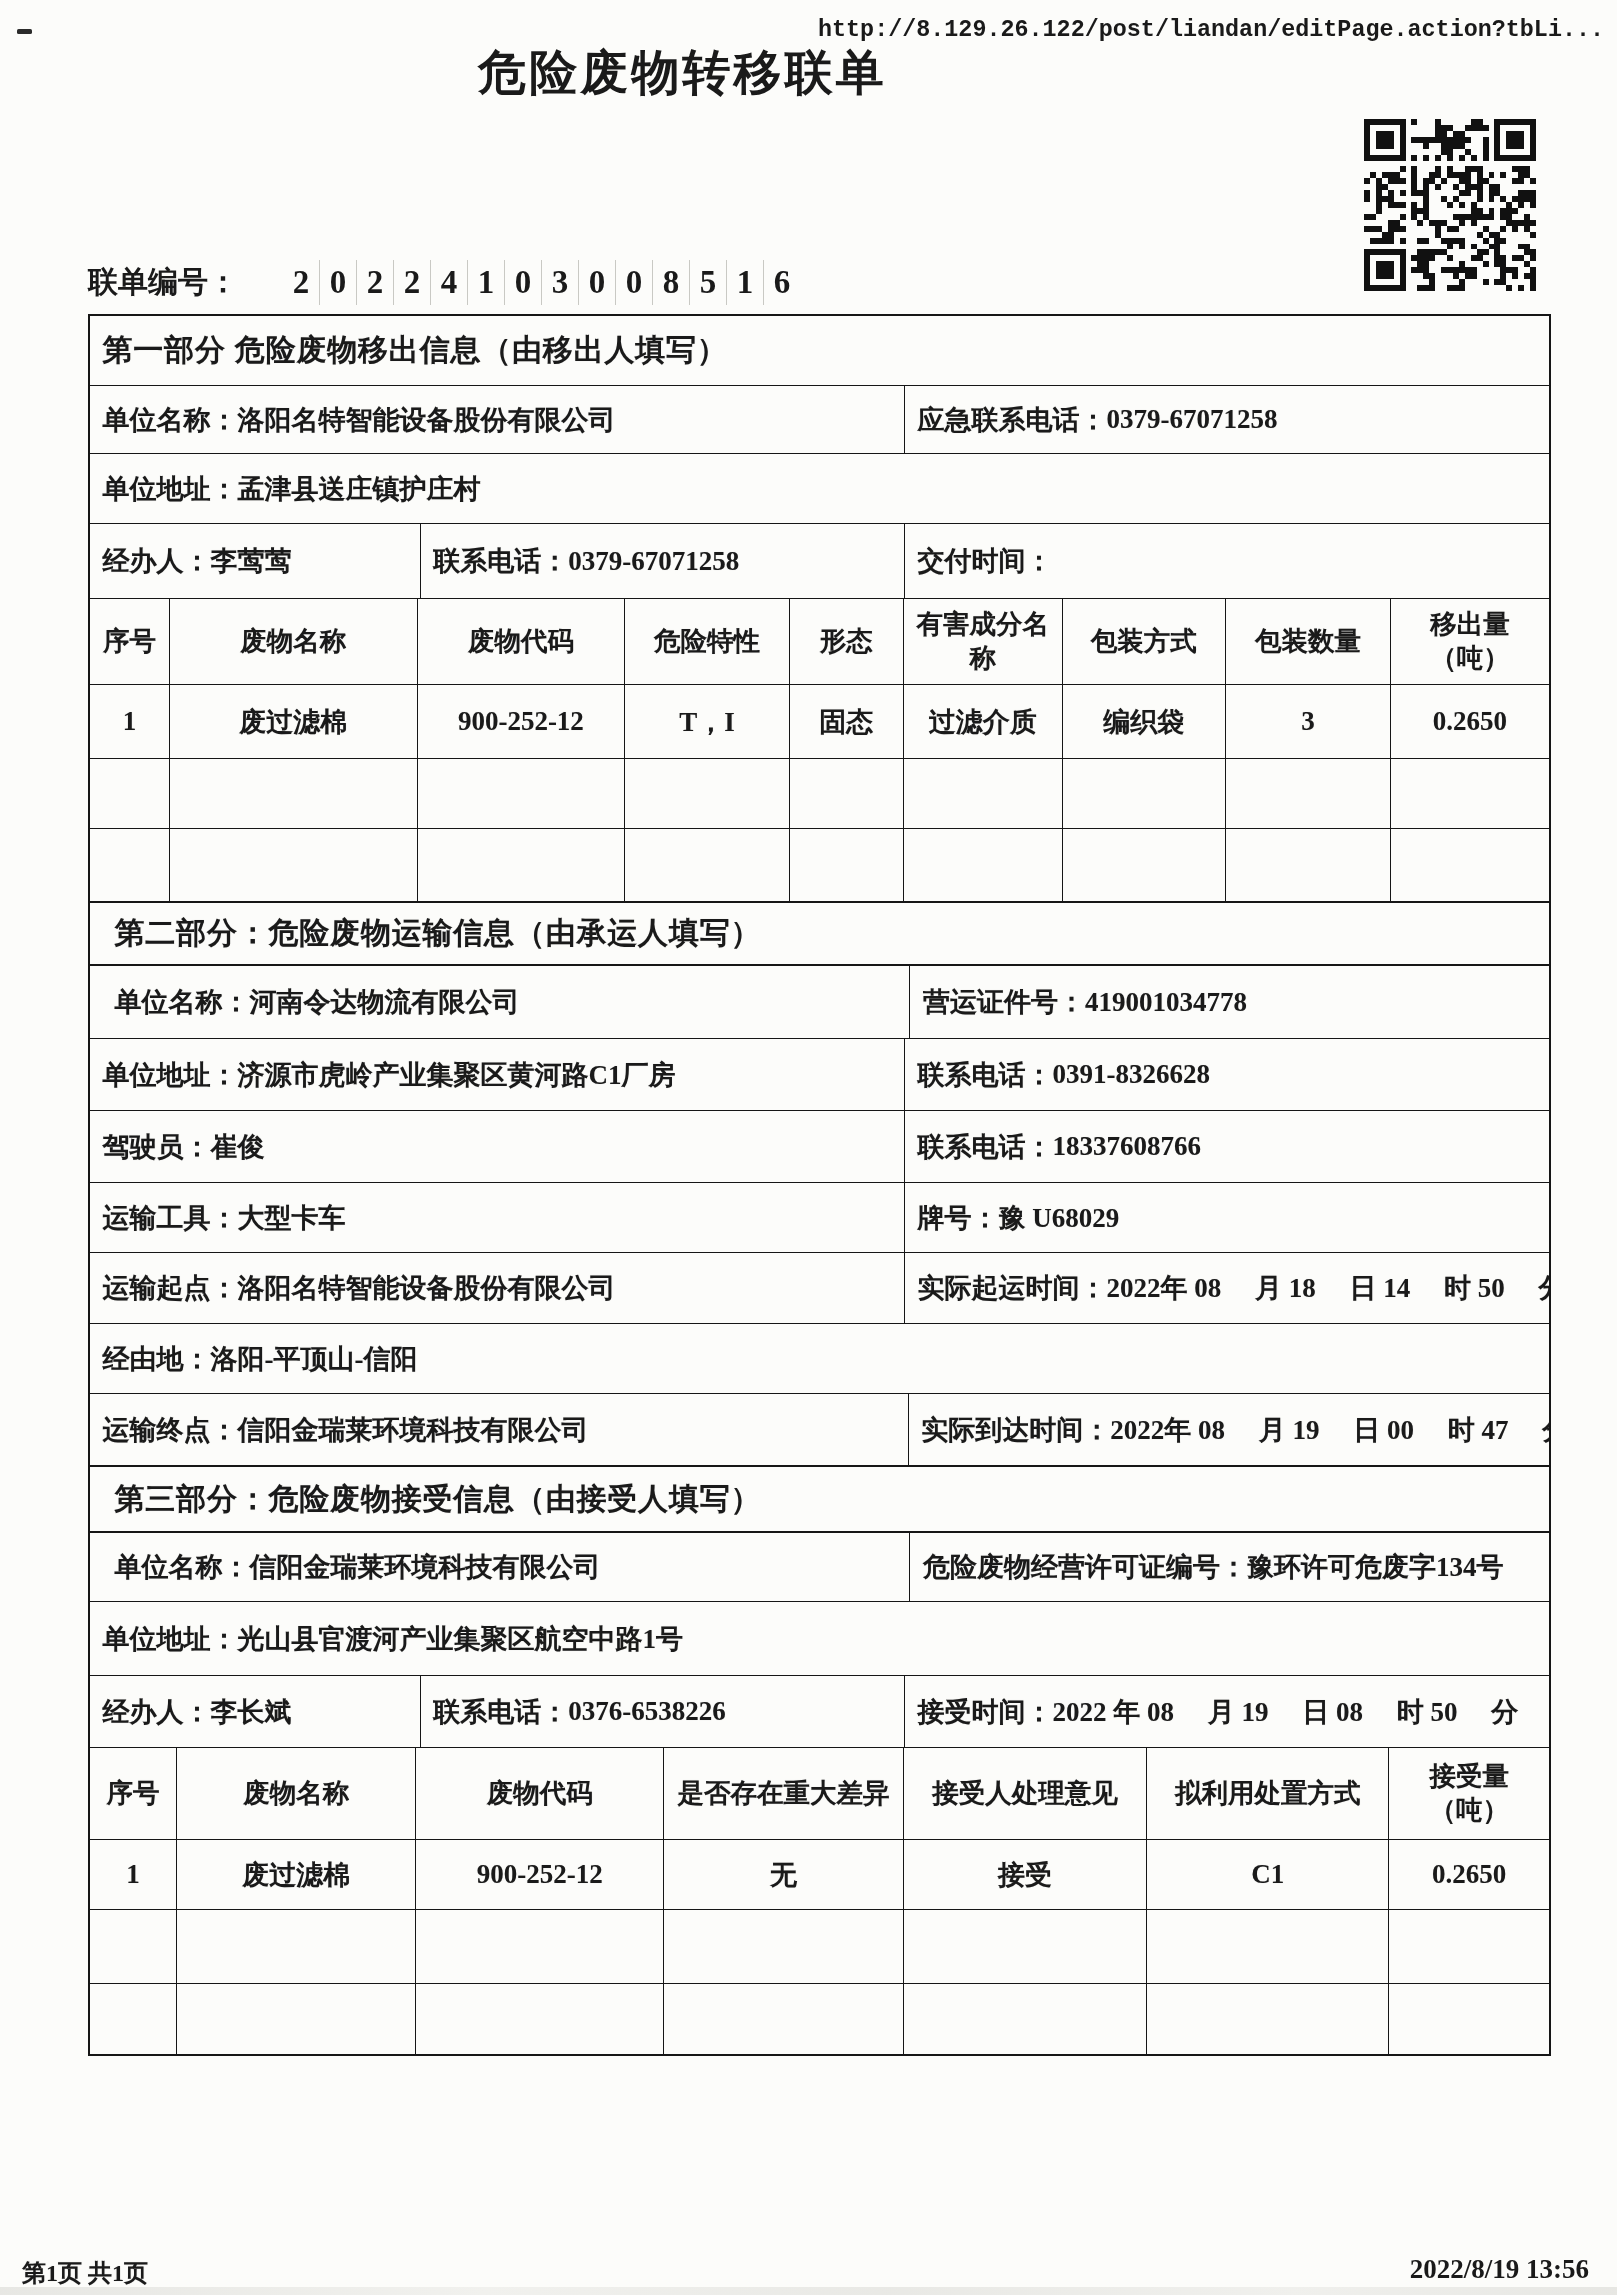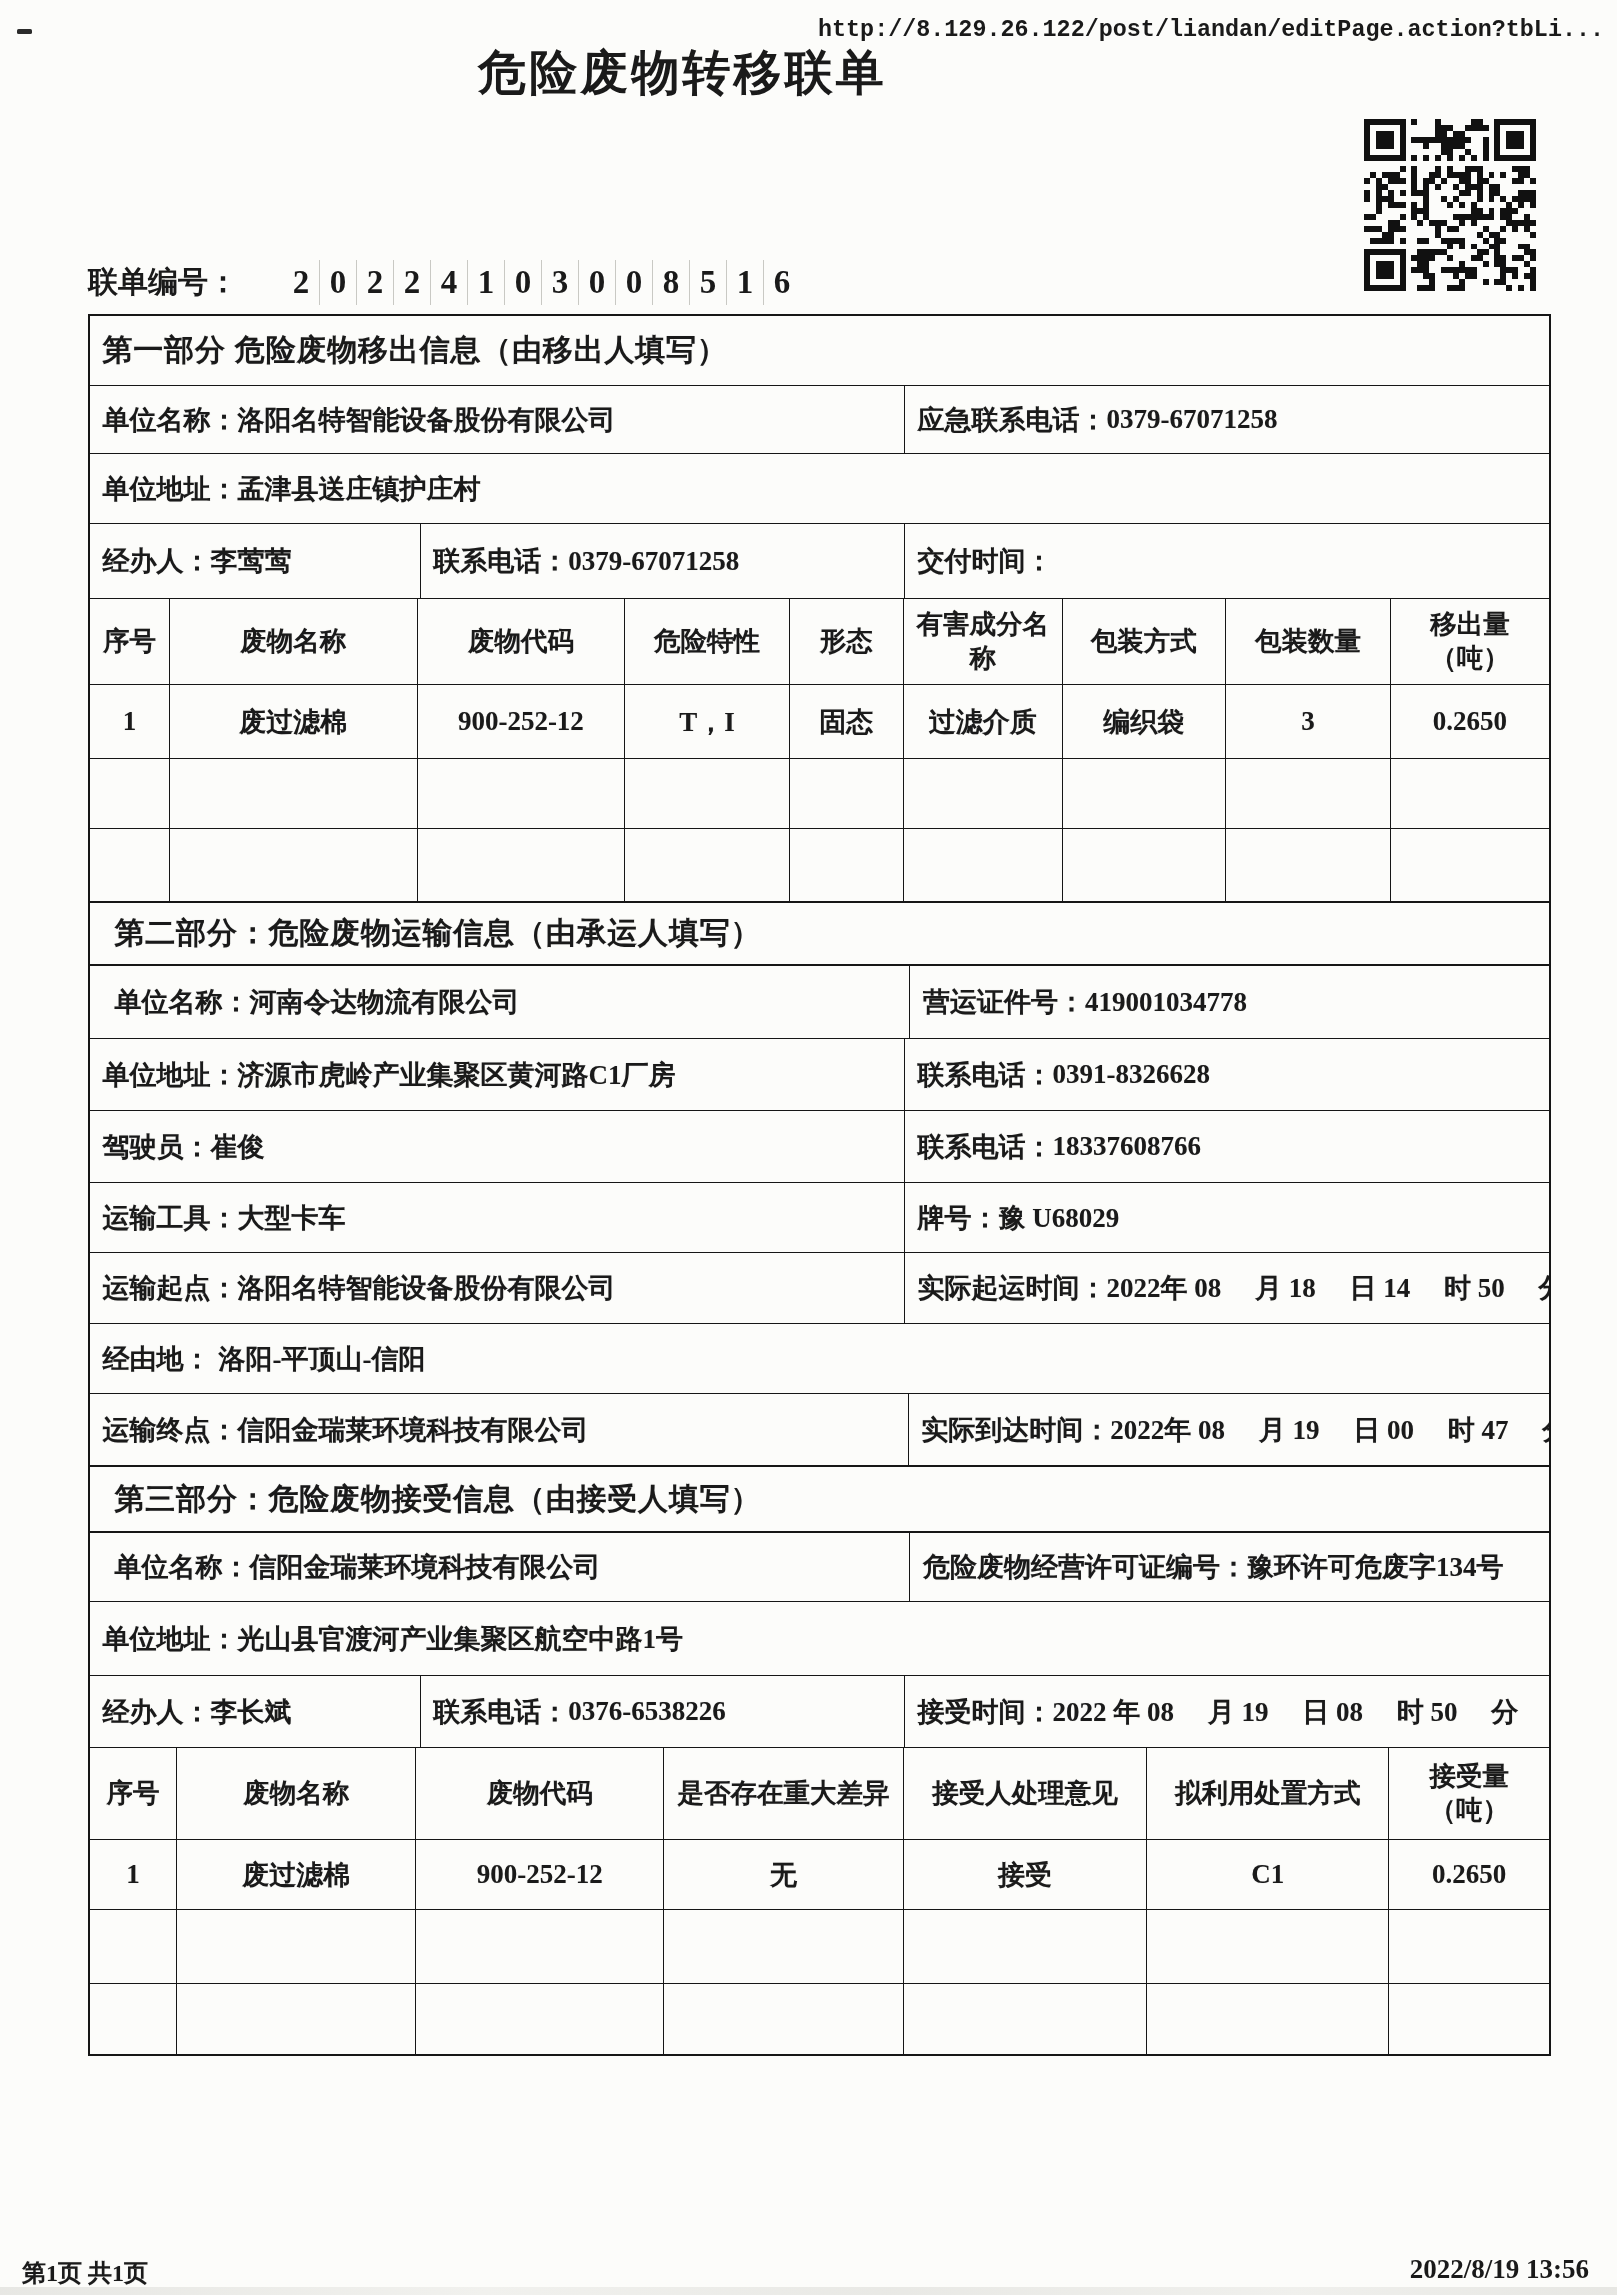--- a/index.html
+++ b/index.html
@@ -633,21 +633,21 @@
         <span class="t">运输起点：</span>
           <span class="t">洛阳名特智能设备股份有限公司</span>
       </div>
       <div class="c" style="width:44.2%;">
         <span class="t">实际起运时间：</span>
           <span class="t">2022年 08　 月 18　 日 14　 时 50　 分</span>
       </div>
     </div>
 
     <div class="r" style="height:70px;">
-      <div class="c" style="width:100%;gap:8px;">
+      <div class="c" style="width:100%;">
         <span class="t">经由地：</span>
           <span class="t">洛阳-平顶山-信阳</span>
       </div>
     </div>
 
     <div class="r" style="height:72px;gap:8px;">
       <div class="c" style="width:55.8%;">
         <span class="t">运输终点：</span>
           <span class="t">信阳金瑞莱环境科技有限公司</span>
       </div>

